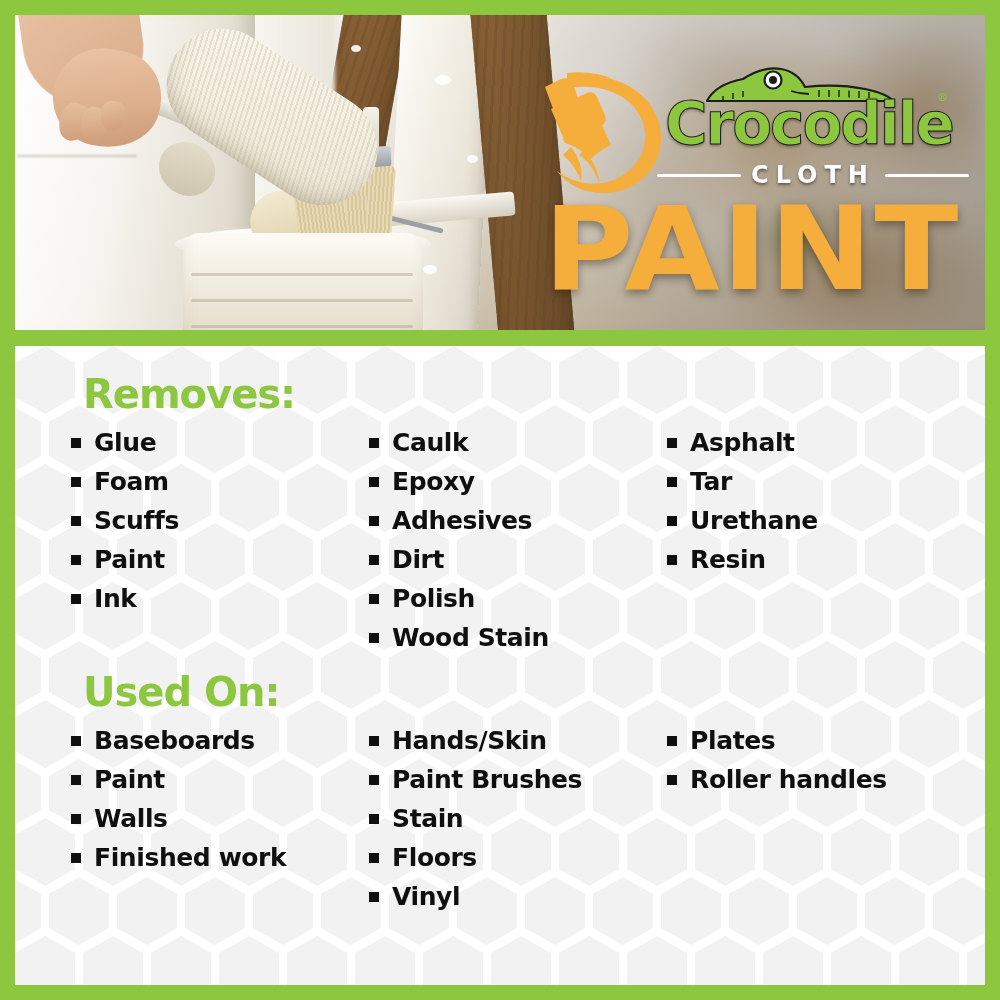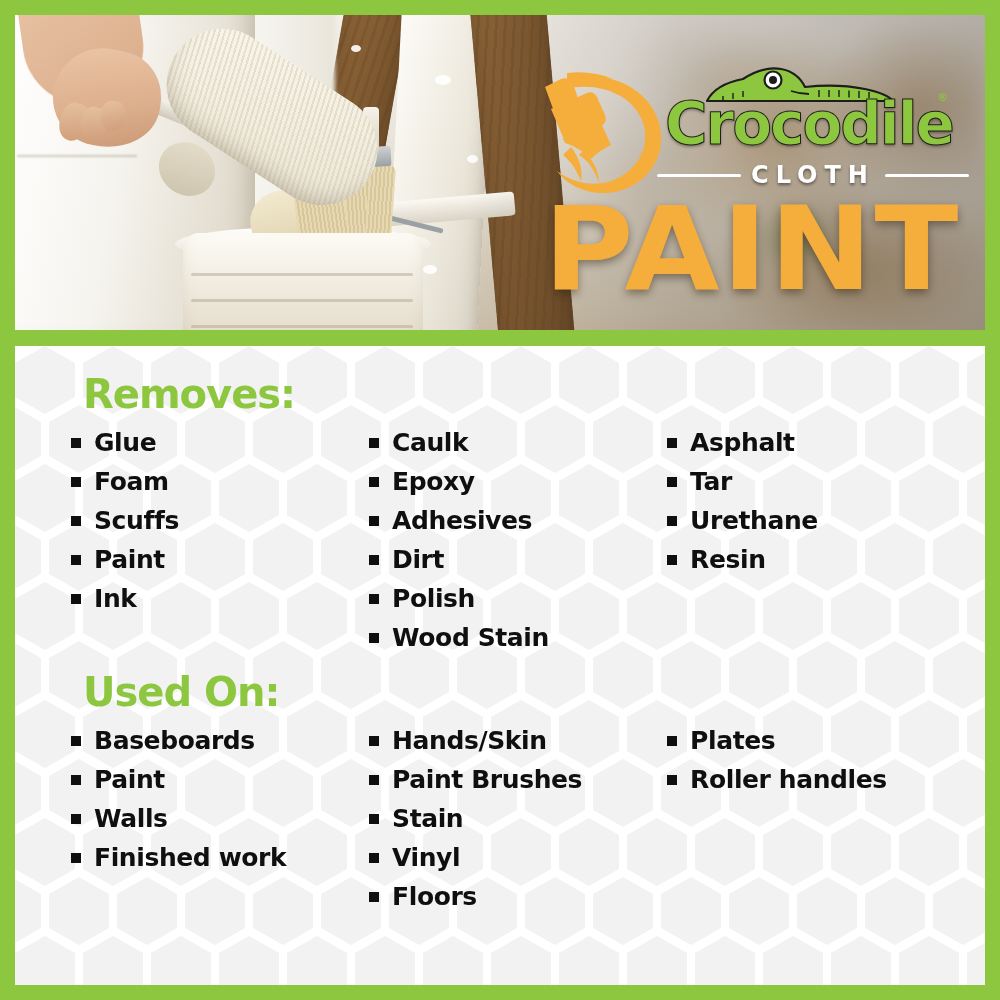--- a/index.html
+++ b/index.html
@@ -605,25 +605,25 @@
               <div class="item">
                 <span class="bullet"></span>
                 <span class="item-label">Paint Brushes</span>
               </div>
               <div class="item">
                 <span class="bullet"></span>
                 <span class="item-label">Stain</span>
               </div>
               <div class="item">
                 <span class="bullet"></span>
+                <span class="item-label">Floors</span>
+              </div>
+              <div class="item">
+                <span class="bullet"></span>
                 <span class="item-label">Vinyl</span>
-              </div>
-              <div class="item">
-                <span class="bullet"></span>
-                <span class="item-label">Floors</span>
               </div>
             </div>
             <div class="col c3">
               <div class="item">
                 <span class="bullet"></span>
                 <span class="item-label">Plates</span>
               </div>
               <div class="item">
                 <span class="bullet"></span>
                 <span class="item-label">Roller handles</span>

